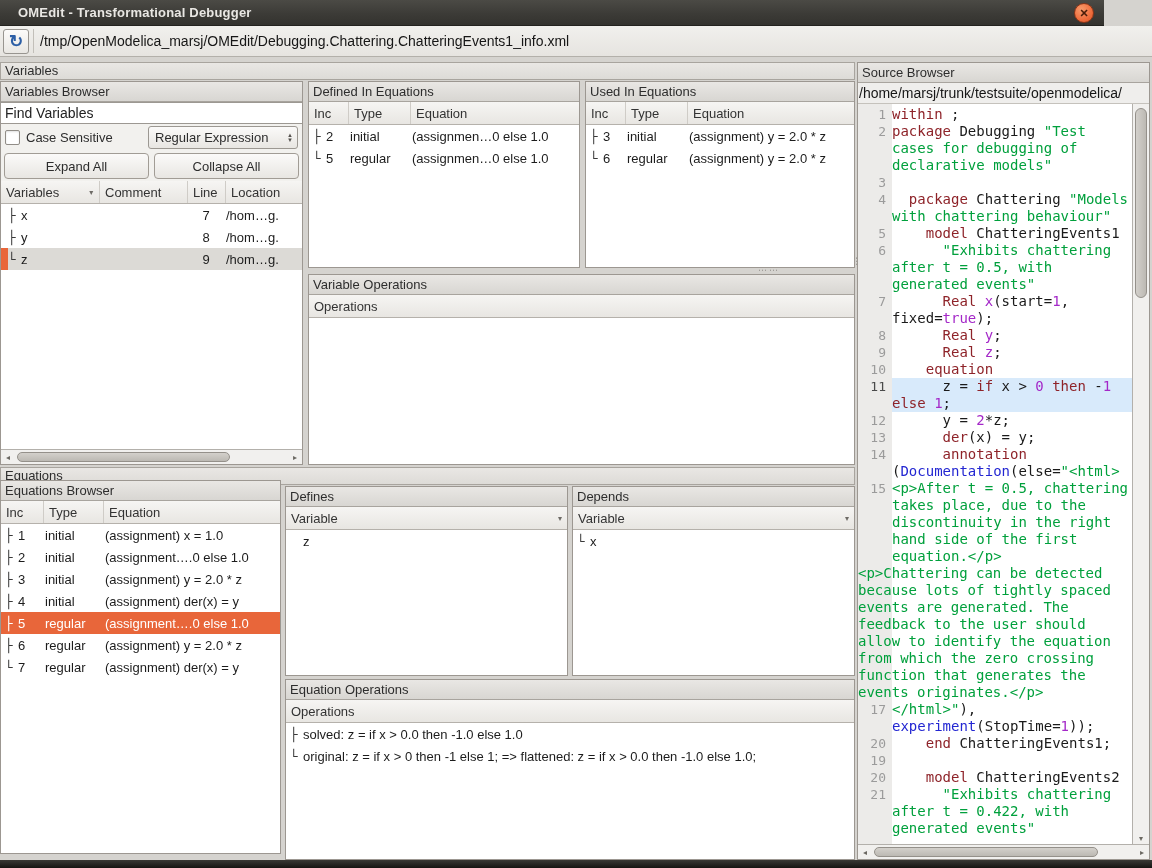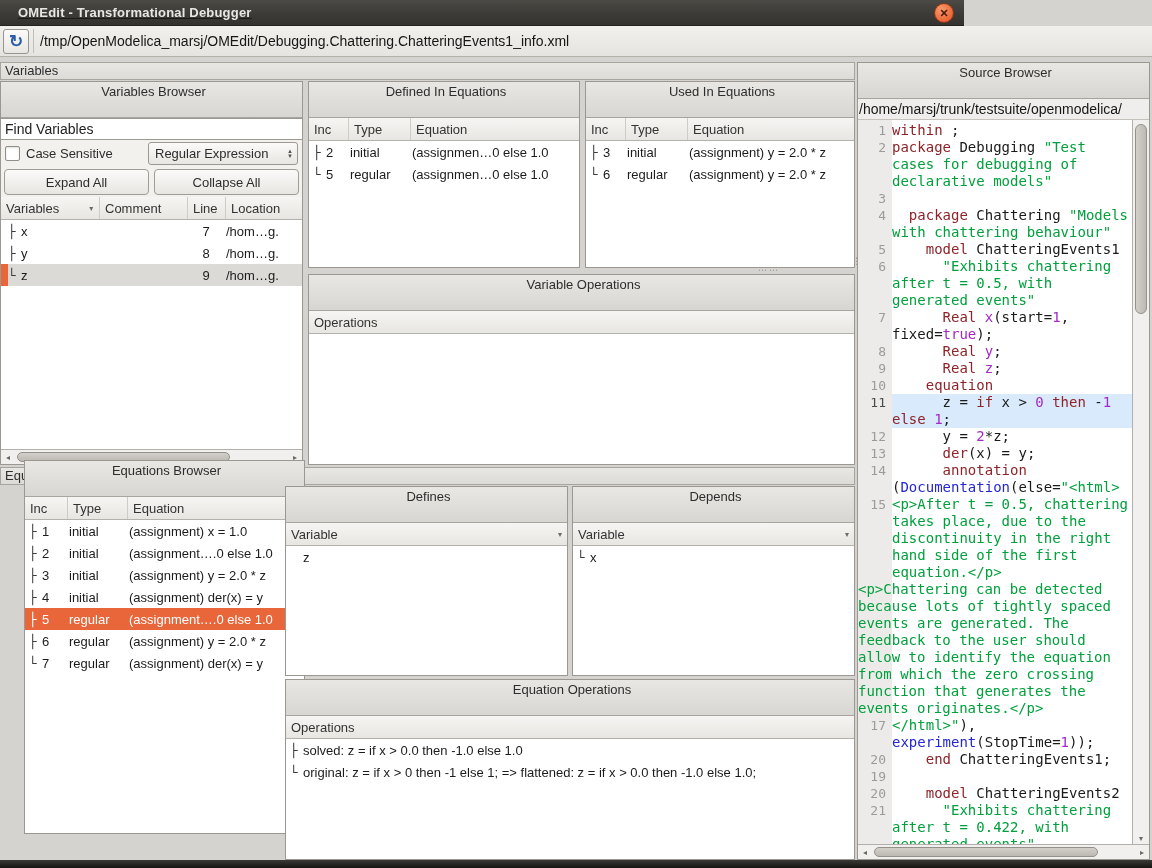--- a/index.html
+++ b/index.html
@@ -1,44 +1,44 @@
 <!DOCTYPE html>
 <html style="--selection-orange: #e8663a; --current-line-highlight: #d8eafb; --syntax-keyword: #8e2329; --syntax-string: #00a03c; --syntax-number: #a428c8; --syntax-function: #2326d2; --titlebar: #3c3b37; --close-button: #ee6d3d;"><head>
 <meta charset="utf-8">
 <style>
   * { margin:0; padding:0; box-sizing:border-box; }
   html,body { width:1152px; height:868px; overflow:hidden; }
   body { position:relative; background:#d5d3cf; font-family:"Liberation Sans", sans-serif; color:#1a1a1a; }
 
   
-  .titlebar { position:absolute; left:0; top:0; width:964px; height:26px;
+  .titlebar { position:absolute; left:0; top:0; width:1104px; height:26px;
     background:linear-gradient(to bottom,#4b4a45,#3c3b37 55%,#33322e);
-    border-bottom:1px solid #23221f; display:flex; align-items:center;text-decoration:underline; }
+    border-bottom:1px solid #23221f; display:flex; align-items:center; }
   .title { color:#e9e7e3; font-weight:bold; font-size:13px; padding-left:18px; letter-spacing:.2px; }
   .close-btn { position:absolute; right:10px; top:3px; width:20px; height:20px; border-radius:50%;
     background:radial-gradient(circle at 35% 30%, #f79a6b, #ee6d3d 60%, #d95427);
     border:1px solid #8c3517; color:#4a1d0a; font-size:11px; font-weight:bold;
     display:flex; align-items:center; justify-content:center; cursor:default; }
 
   
   .toolbar { position:absolute; left:0; top:26px; width:1152px; height:31px;
     background:linear-gradient(to bottom,#f1f0ed,#e6e4e0); border-bottom:1px solid #b3b0aa;
     display:flex; align-items:center; }
   .tool-btn { width:26px; height:25px; margin-left:3px; border:1px solid #989590; border-radius:3px;
     background:linear-gradient(to bottom,#fcfbfa,#e9e7e3); display:flex; align-items:center; justify-content:center; }
   .refresh-glyph { color:#2d5fa6; font-size:17px; font-weight:bold; line-height:1; }
   .tool-sep { width:1px; height:24px; background:#c2bfb9; margin:0 6px 0 4px; }
   .tool-path { font-size:14px; color:#161616; white-space:nowrap; overflow:hidden; }
 
   
   .section-header { position:absolute; height:18px; background:linear-gradient(to bottom,#e9e7e4,#dddbd7);
     border:1px solid #a8a49e; font-size:13px; color:#2d2d2d; line-height:16px; padding-left:4px; }
   .panel { position:absolute; background:#fff; border:1px solid #9c9791; display:flex; flex-direction:column; overflow:hidden; }
-  .panel-header { height:36px; flex:none; background:linear-gradient(to bottom,#e9e7e4,#d8d6d2);
-    border-bottom:1px solid #a8a49e; font-size:13px; color:#2d2d2d; line-height:19px; padding-left:4px;text-align:center; }
+  .panel-header { height:20px; flex:none; background:linear-gradient(to bottom,#e9e7e4,#d8d6d2);
+    border-bottom:1px solid #a8a49e; font-size:13px; color:#2d2d2d; line-height:19px; padding-left:4px; }
   .thead { display:flex; flex:none; height:23px; background:linear-gradient(to bottom,#f6f5f3,#e8e6e2);
     border-bottom:1px solid #b5b1ab; font-size:13px; color:#333; }
   .th { display:flex; align-items:center; padding:0 5px; border-right:1px solid #cfccc7; overflow:hidden; white-space:nowrap;gap:24px; }
   .th.last { border-right:none; flex:1; }
   .sort { margin-left:6px; font-size:8px; color:#6e6b66; }
   .sort.right { margin-left:auto; }
   .filler { flex:1; background:#fff; }
   .cell { overflow:hidden; white-space:nowrap; padding-right:2px; }
   .tc { text-align:center; }
   .tree { width:13px; flex:none; font-family:"DejaVu Sans Mono", monospace; font-size:13px; color:#3a3a3a; }
@@ -269,21 +269,21 @@
       </span>
   </div>
   <div class="filler"></div>
 </div>
 
 <div class="grip-h">⋯⋯</div>
 <div class="grip-v">⋮</div>
 
 <div class="section-header" style="left:0;top:467px;width:855px;"><span>Equations</span></div>
 
-<div class="panel" style="left:0;top:460px;width:281px;height:374px;margin-left:24px;">
+<div class="panel" style="left:0;top:480px;width:281px;height:374px;">
   <div class="panel-header"><span>Equations Browser</span></div>
   <div class="thead">
     <span class="th" style="width:43px">
         <span>Inc</span>
         <span class="sort">▾</span>
       </span>
     <span class="th" style="width:60px">
         <span>Type</span>
       </span>
     <span class="th last">

